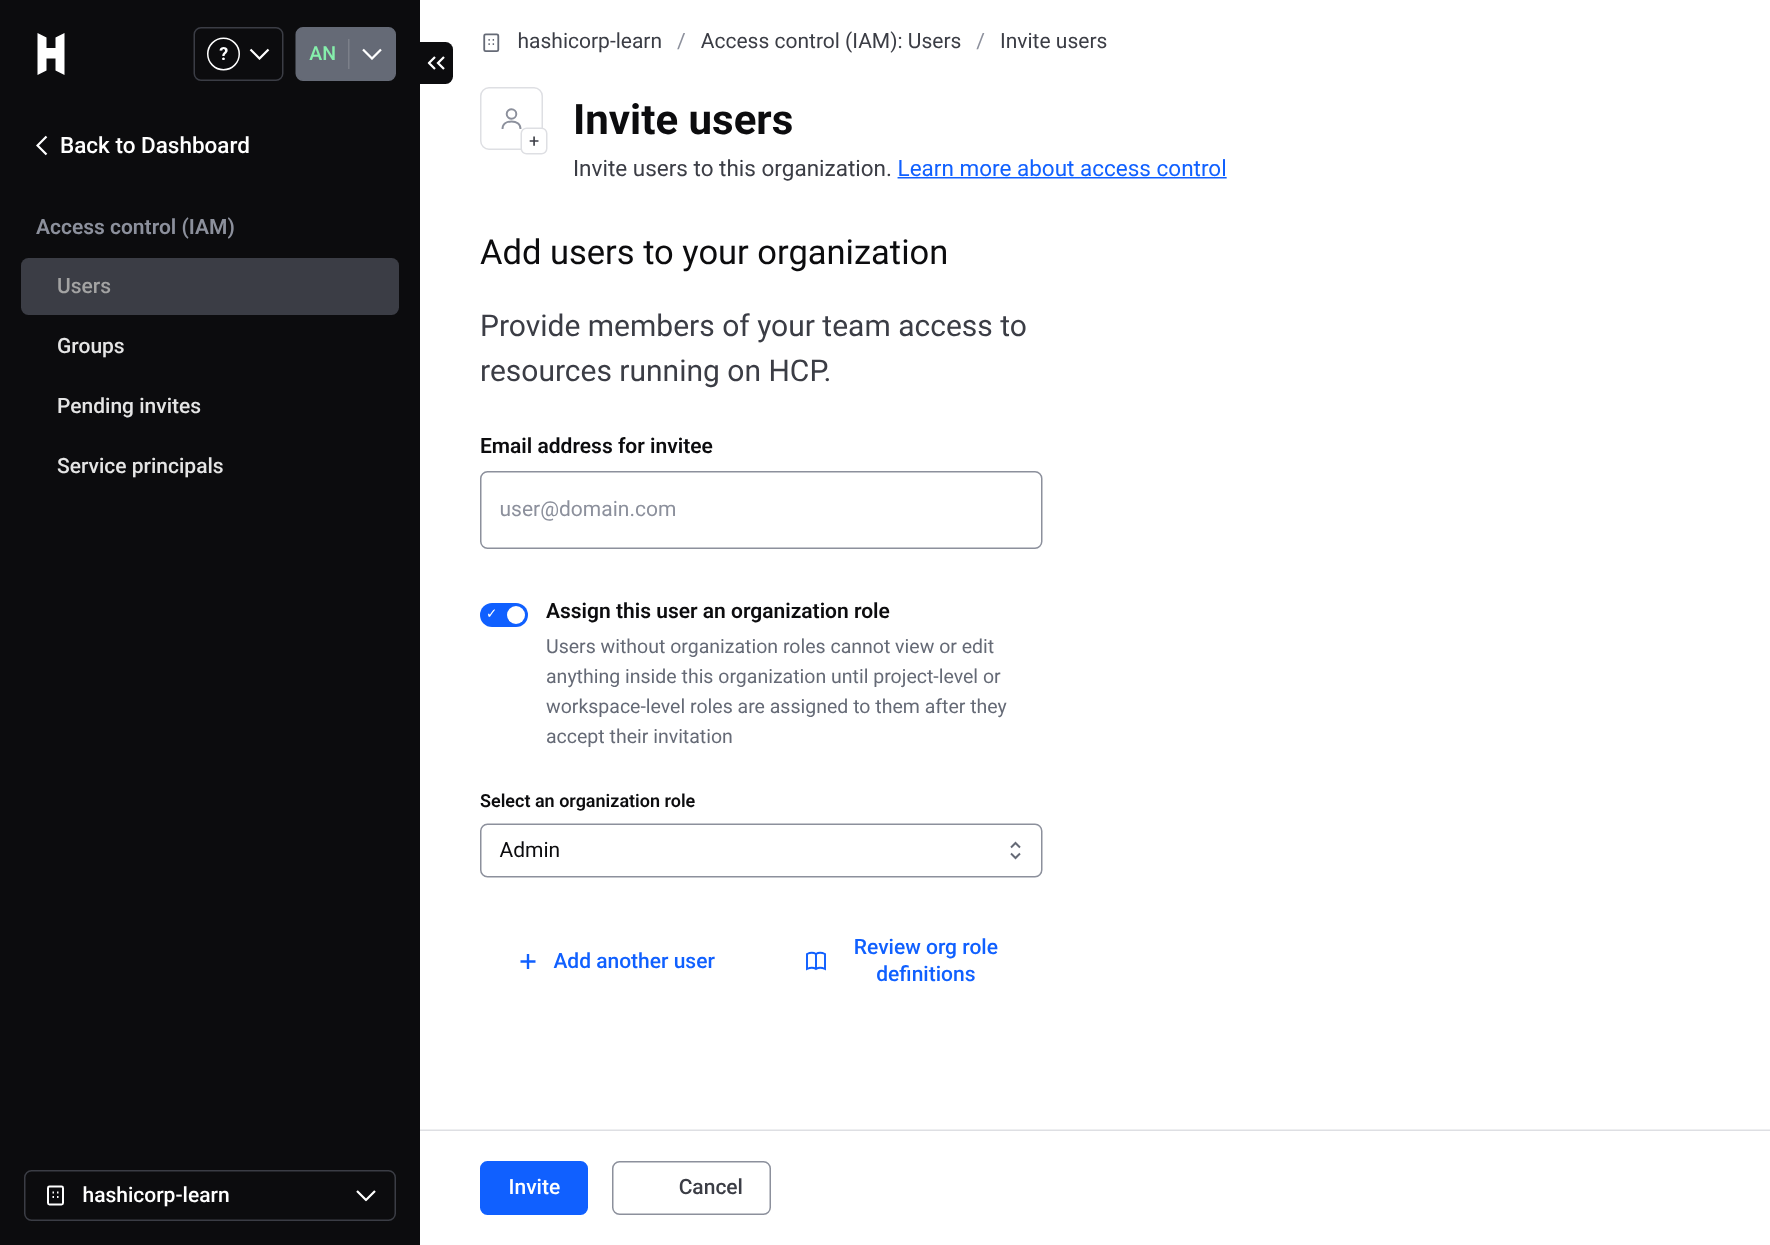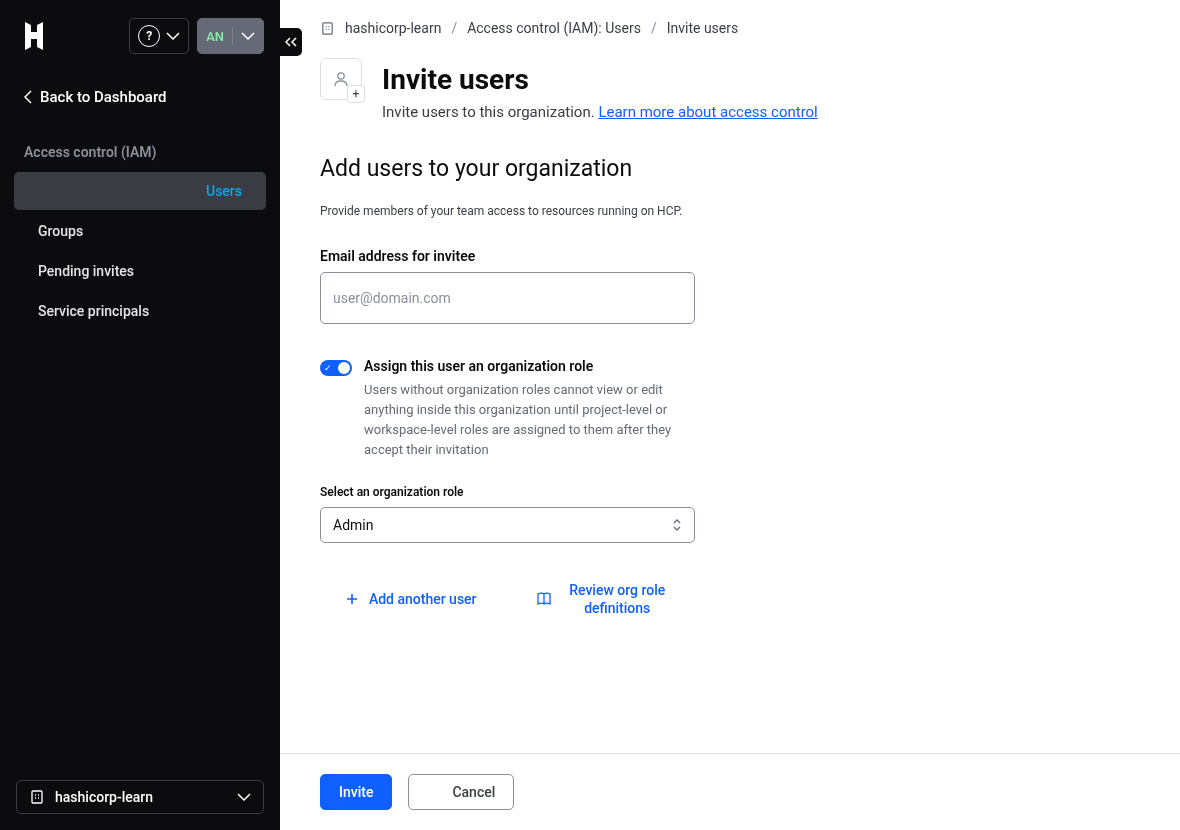--- a/index.html
+++ b/index.html
@@ -120,22 +120,21 @@
       padding: 11px 24px;
       font-size: 14px;
       font-weight: 500;
       color: #e5e5e5;
       margin: 2px 14px;
       border-radius: 5px;
       cursor: pointer;
     }
     .nav-item.active {
       background: #3b3d45;
-      color: #0ea5e9;
-      text-align: right;
+      color: #a3a3a3;
     }
     .sidebar-bottom {
       margin-top: auto;
       padding: 16px;
     }
     .org-selector {
       display: flex;
       align-items: center;
       gap: 10px;
       border: 1px solid #3b3d45;
@@ -214,21 +213,21 @@
       flex: 1;
       overflow-y: auto;
     }
     .section-title {
       font-size: 23px;
       font-weight: 400;
       margin-top: 10px;
       margin-bottom: 20px;
     }
     .section-desc {
-      font-size: 12px;
+      font-size: 20px;
       color: #3b3d45;
       max-width: 380px;
       line-height: 1.5;
       margin-bottom: 28px;
     }
     .field-label {
       font-size: 14px;
       font-weight: 600;
       margin-bottom: 8px;
       display: block;

